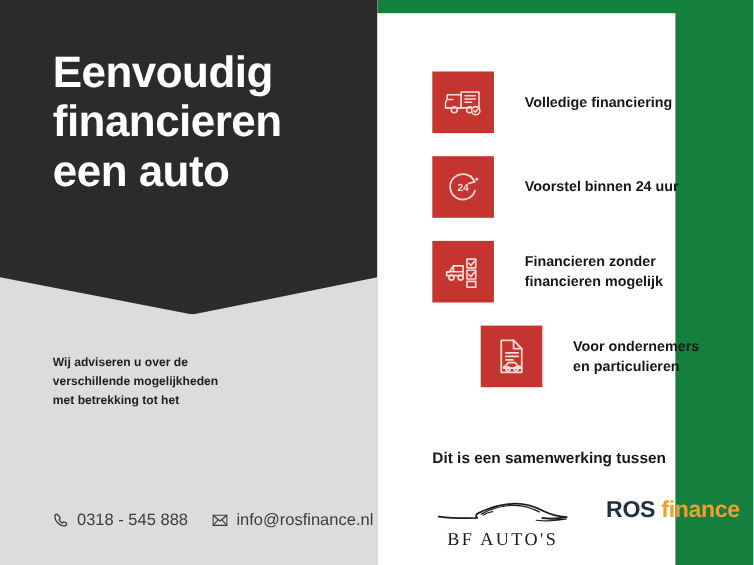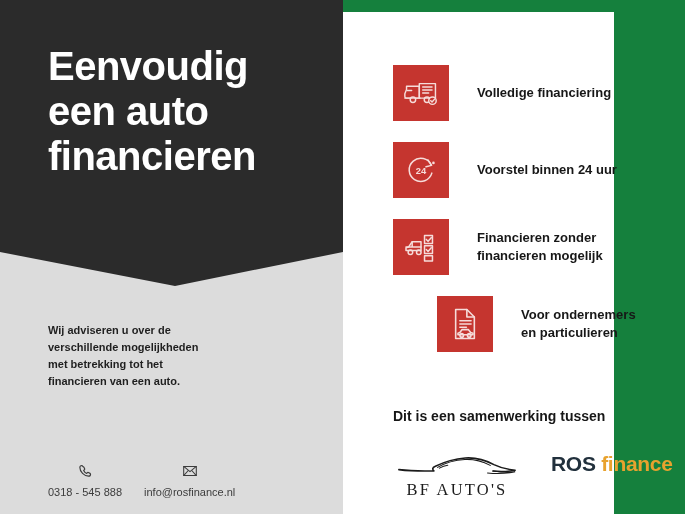--- a/index.html
+++ b/index.html
@@ -68,24 +68,23 @@
     top: 464px;
     display: flex;
     align-items: center;
     gap: 22px;
   }
   .contact-item {
     display: flex;
     align-items: center;
     gap: 8px;
     color: #3c3c3c;
-    font-size: 11px;
+    font-size: 15px;
     font-weight: normal;
     white-space: nowrap;
-    flex-direction: column;
   }
   .contact-item .ico {
     display: inline-flex;
     width: 14px;
     height: 14px;
     align-items: center;
     justify-content: center;
   }
 
   
@@ -175,29 +174,28 @@
 <body>
 
 <div id="poster">
 
   <div class="left-col">
 
     <div class="dark-panel"></div>
 
     <div class="headline">
       <span class="headline-line">Eenvoudig</span>
+      <span class="headline-line">financieren</span>
       <span class="headline-line">een auto</span>
-      <span class="headline-line">financieren</span>
     </div>
 
     <div class="body-copy">
       <span class="body-line">Wij adviseren u over de</span>
       <span class="body-line">verschillende mogelijkheden</span>
       <span class="body-line">met betrekking tot het</span>
-      <span class="body-line">financieren van een auto.</span>
     </div>
 
     <div class="contact-row">
       <div class="contact-item">
         <span class="ico">
           <svg width="14" height="14" viewBox="0 0 24 24" fill="none" stroke="#3c3c3c" stroke-width="2" stroke-linecap="round" stroke-linejoin="round">
             <path d="M6.6 2.5 C5 2.5 3.2 4 3.2 6 c0 7.5 7.3 14.8 14.8 14.8 2 0 3.5-1.8 3.5-3.4 0-.6-.3-1-.8-1.3l-3-1.5c-.6-.3-1.3-.1-1.7.4l-1 1.3c-2.3-1.1-4.2-3-5.3-5.3l1.3-1c.5-.4.7-1.1.4-1.7l-1.5-3c-.3-.5-.7-.8-1.3-.8z"></path>
           </svg>
         </span>
         <span>0318 - 545 888</span>

